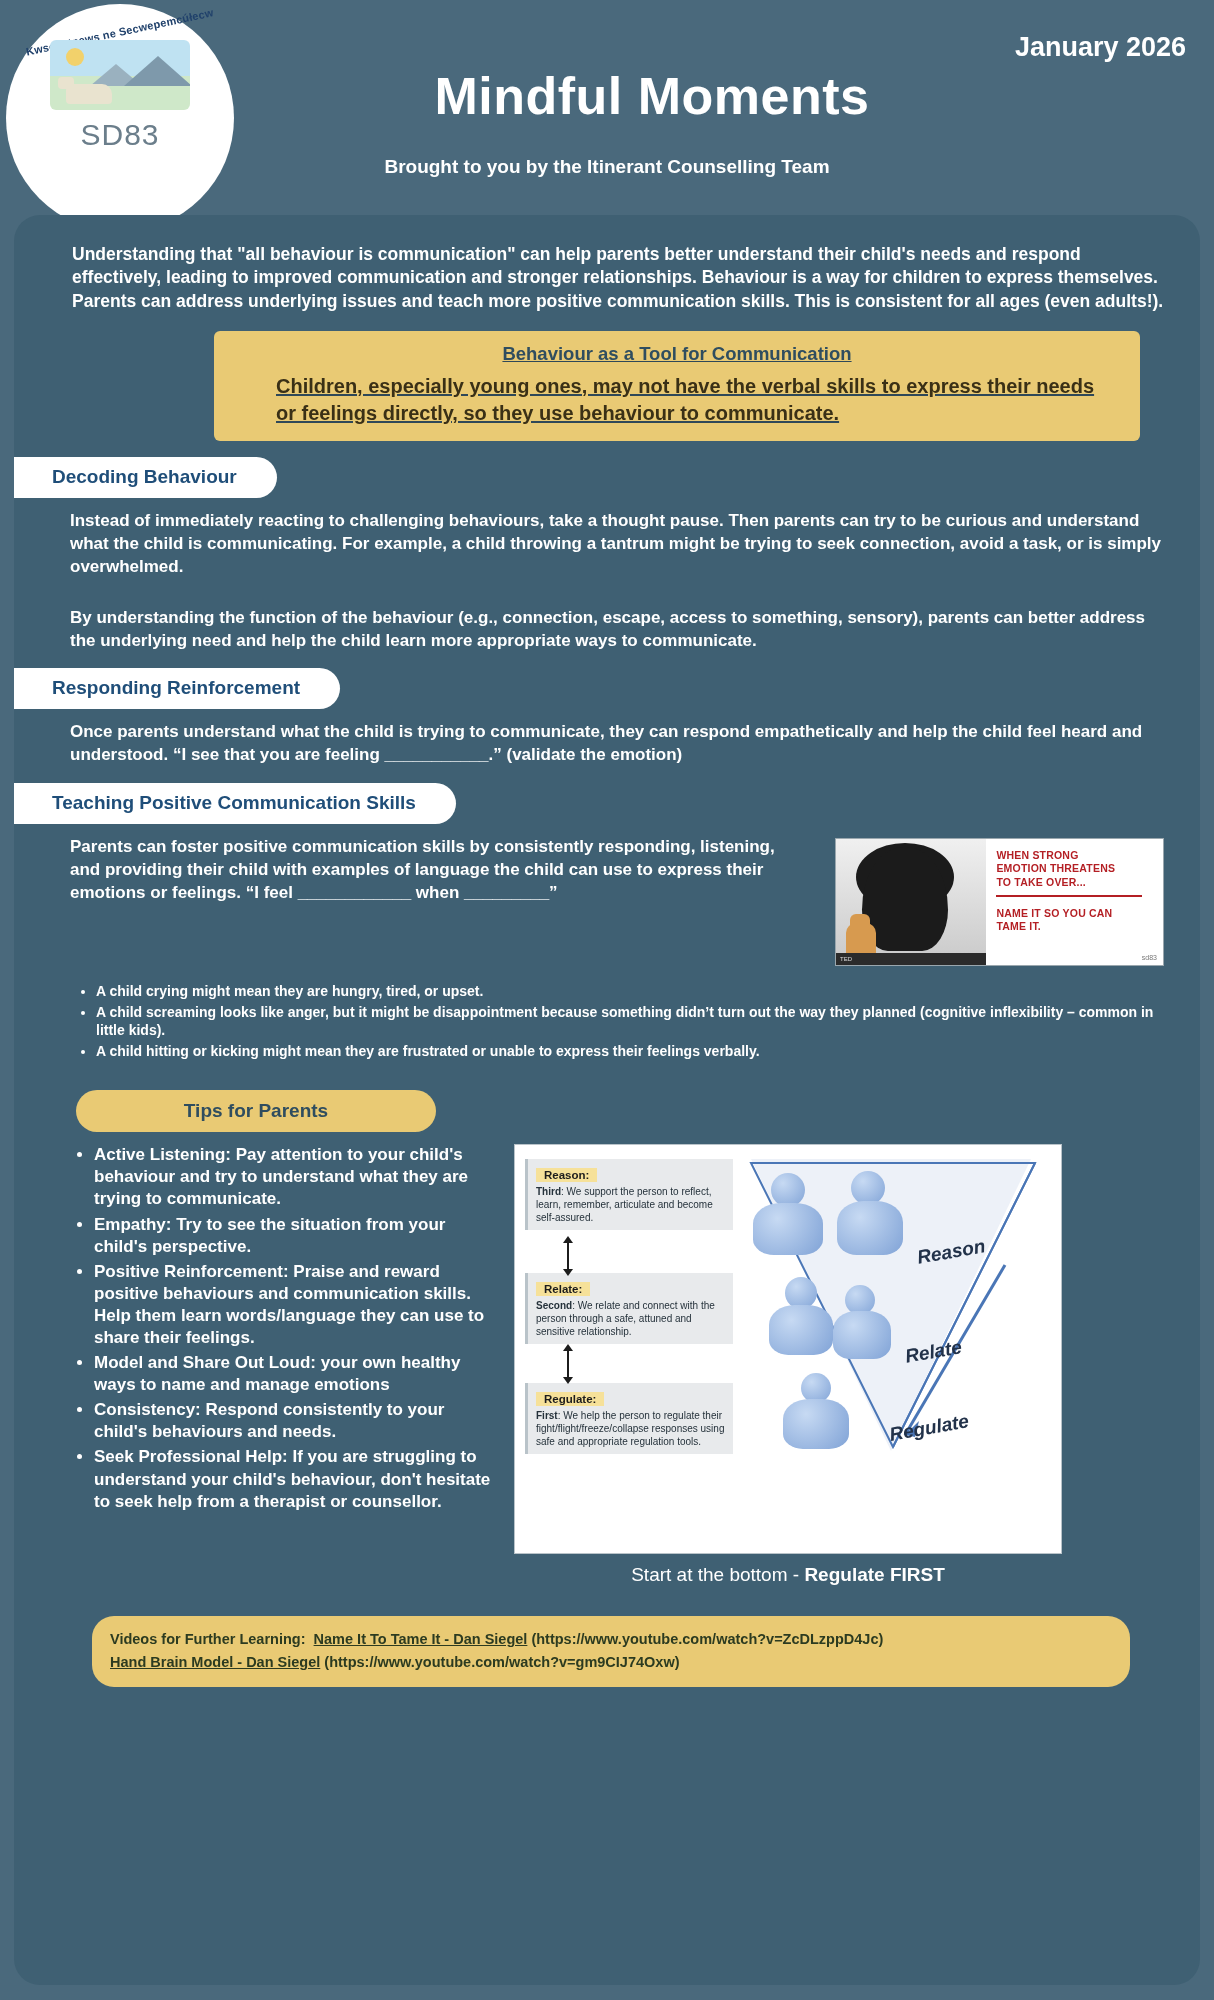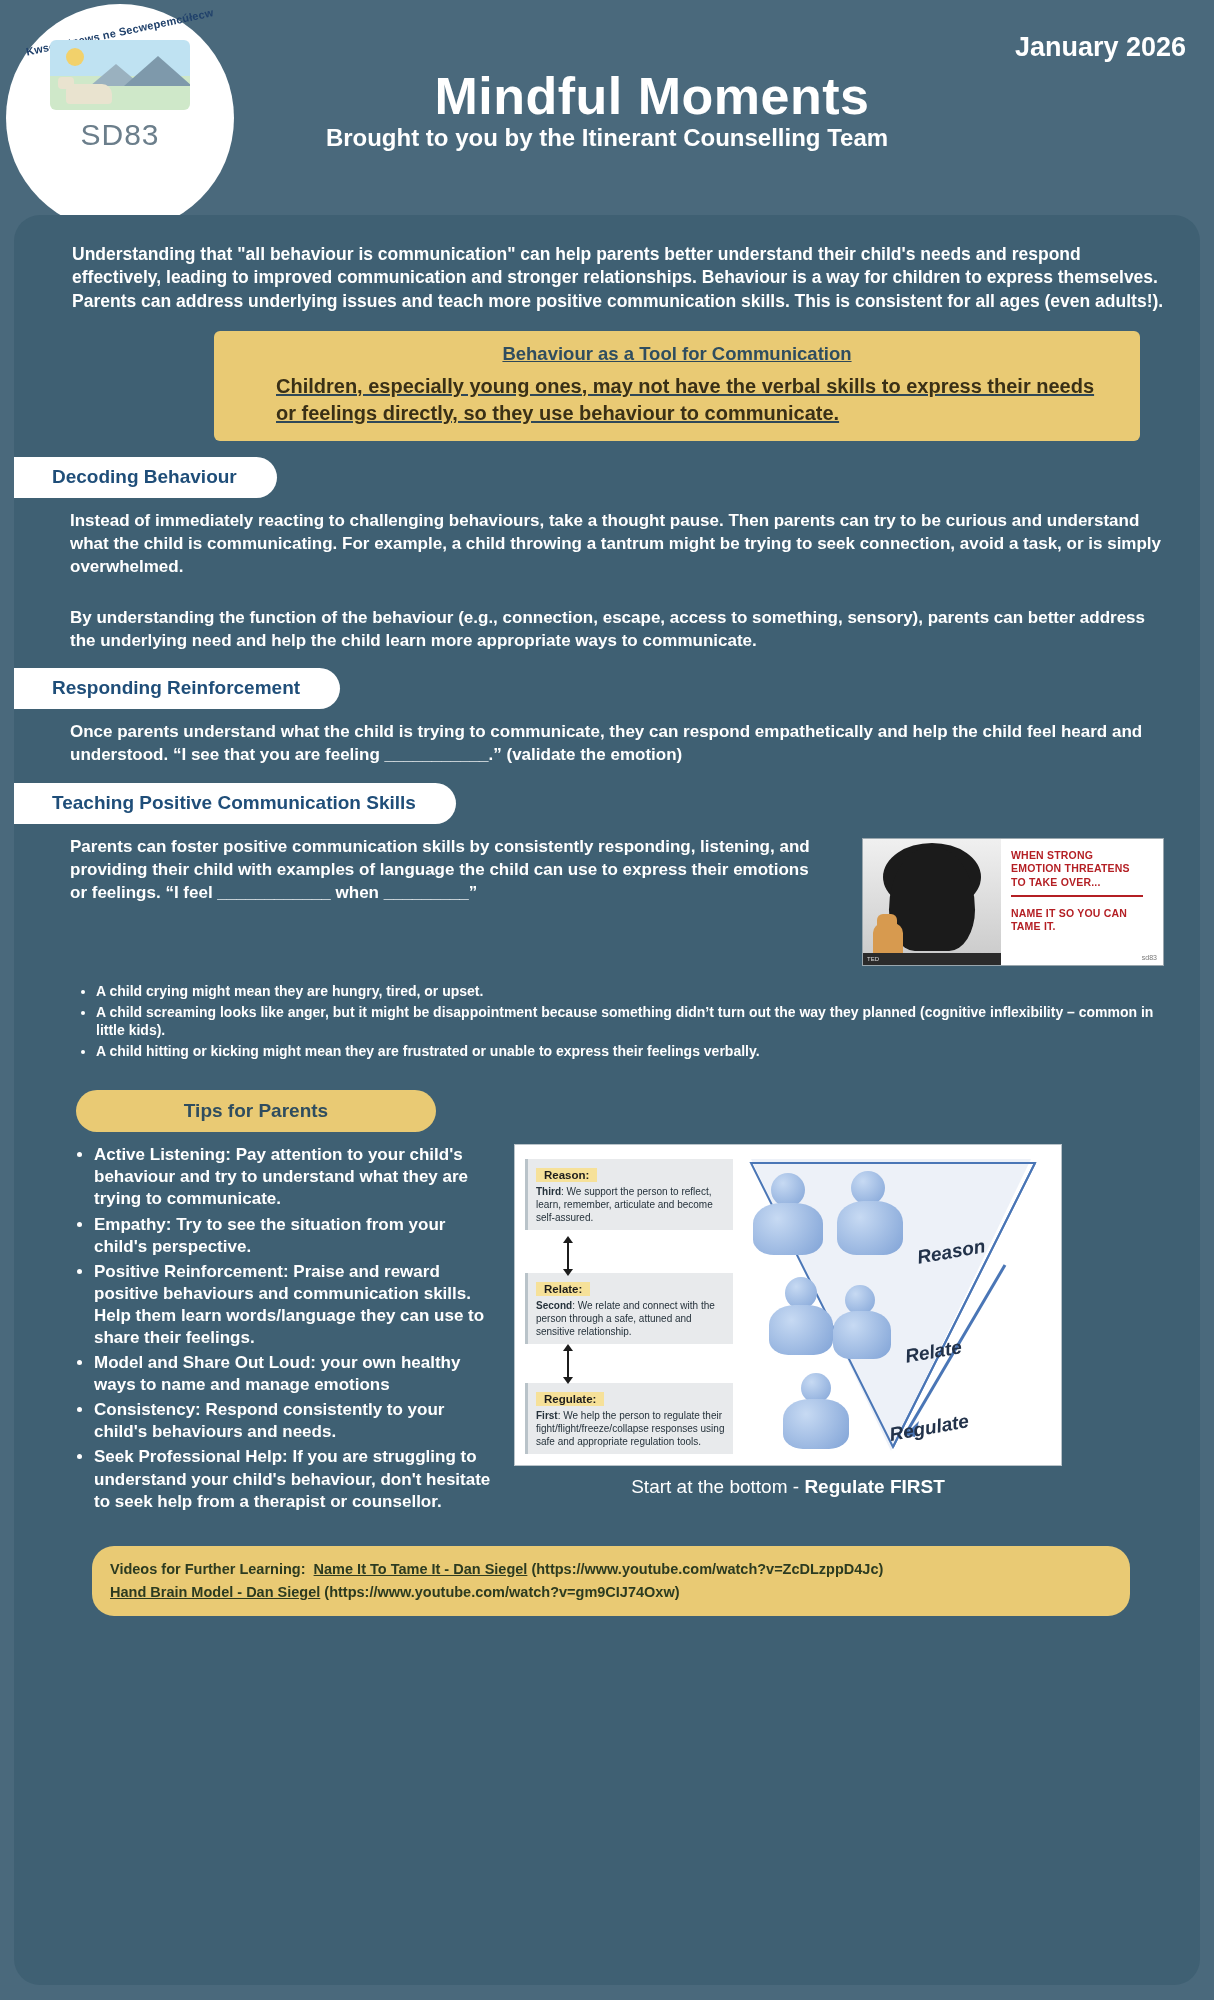--- a/index.html
+++ b/index.html
@@ -97,24 +97,24 @@
     left: 0; right: 0; top: 66px;
     text-align: center;
     color: #ffffff;
     font-size: 52px;
     font-weight: bold;
     letter-spacing: .5px;
     padding-left: 90px;
   }
   .hdr-sub {
     position: absolute;
-    left: 0; right: 0; top: 124px;
+    left: 0; right: 0; top: 156px;
     text-align: center;
     color: #ffffff;
-    font-size: 24px;
+    font-size: 19px;
     font-weight: bold;
   }
 
   
   .panel {
     position: relative;
     margin: 0 14px 0 14px;
     background: #3f6073;
     border-radius: 26px;
     padding: 22px 0 26px 0;
@@ -176,21 +176,21 @@
   .two-col {
     display: flex;
     align-items: flex-start;
     gap: 10px;
     padding-right: 20px;
   }
   .two-col .txt { flex: 1; }
 
   
   .nit-img {
-    width: 302px;
+    width: 329px;
     height: 128px;
     margin: 14px 16px 0 0;
     border: 1px solid #9aa7ae;
     display: flex;
     background: #ffffff;
     flex: 0 0 auto;
   }
   .nit-left {
     width: 46%;
     background: linear-gradient(#f0f0f0, #c9c9c9);
@@ -285,21 +285,21 @@
     padding-left: 22px;
     width: 430px;
     flex: 0 0 auto;
   }
   ul.tips li { margin-bottom: 3px; }
 
   .rrr-wrap { flex: 1; margin-left: 12px; }
   .rrr {
     width: 100%;
     max-width: 548px;
-    height: 322px;
+    height: 410px;
     background: #ffffff;
     border: 1px solid #b9c3c9;
     position: relative;
     overflow: hidden;
   }
   .rrr .tri {
     position: absolute;
     left: 236px; top: 14px;
     width: 0; height: 0;
     border-left: 140px solid transparent;

